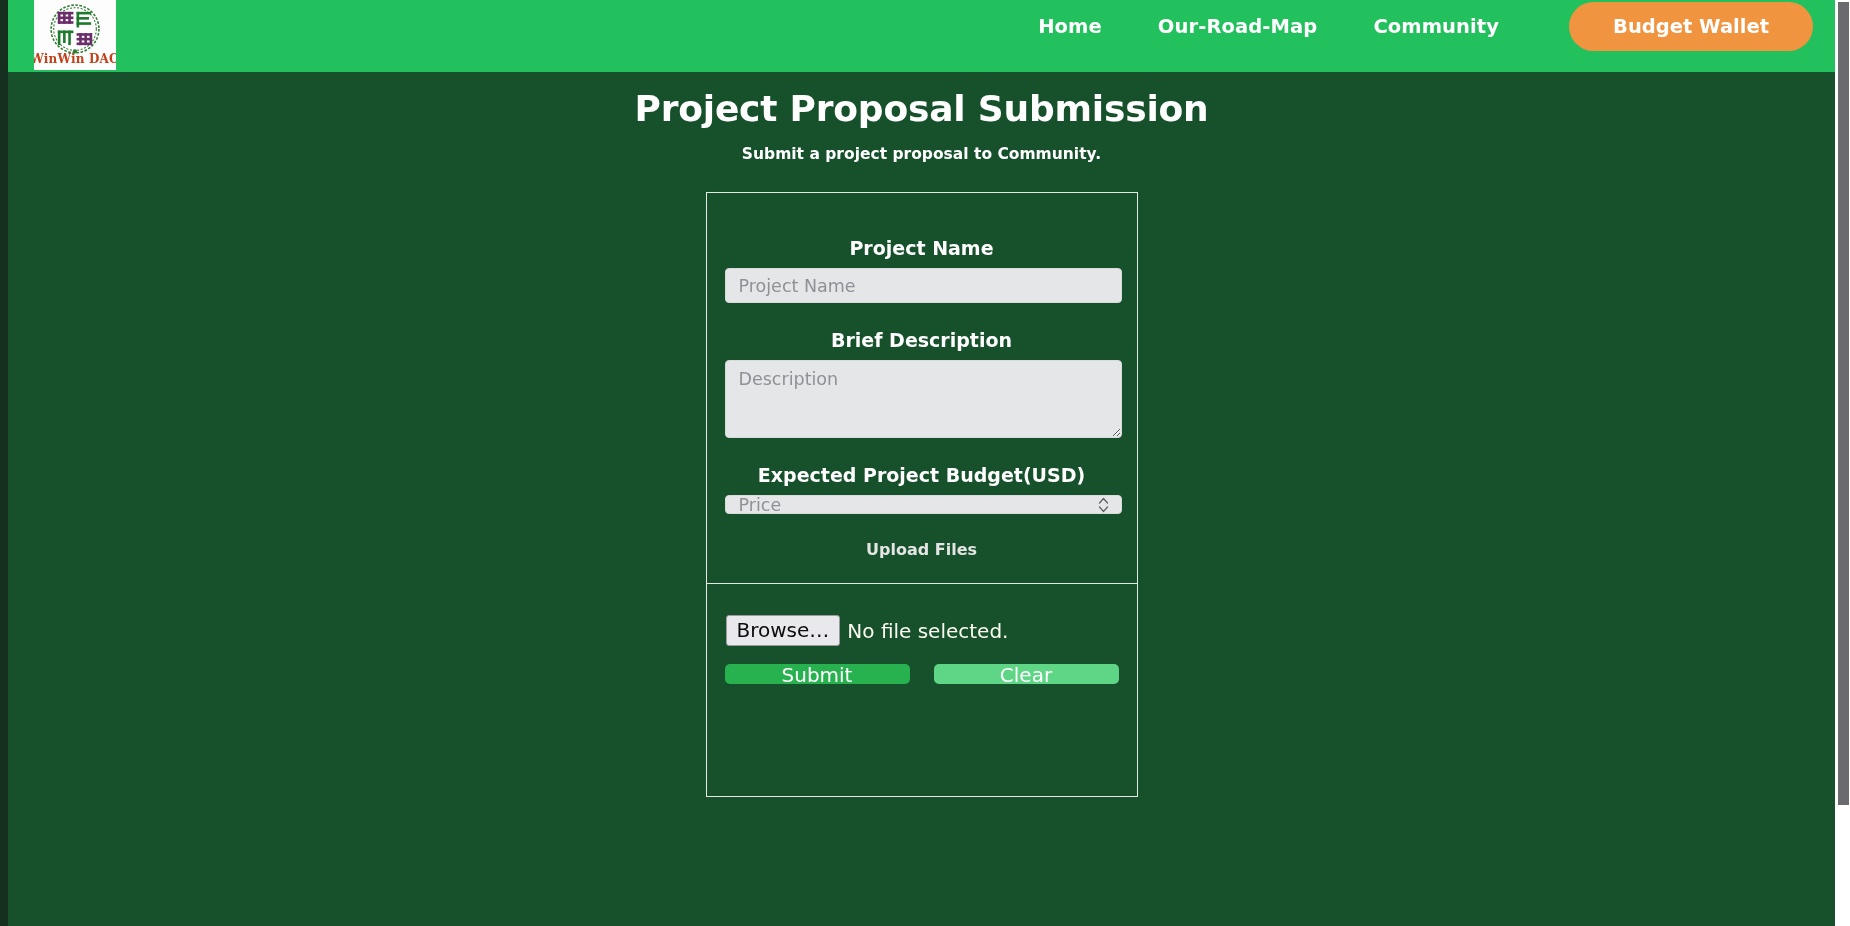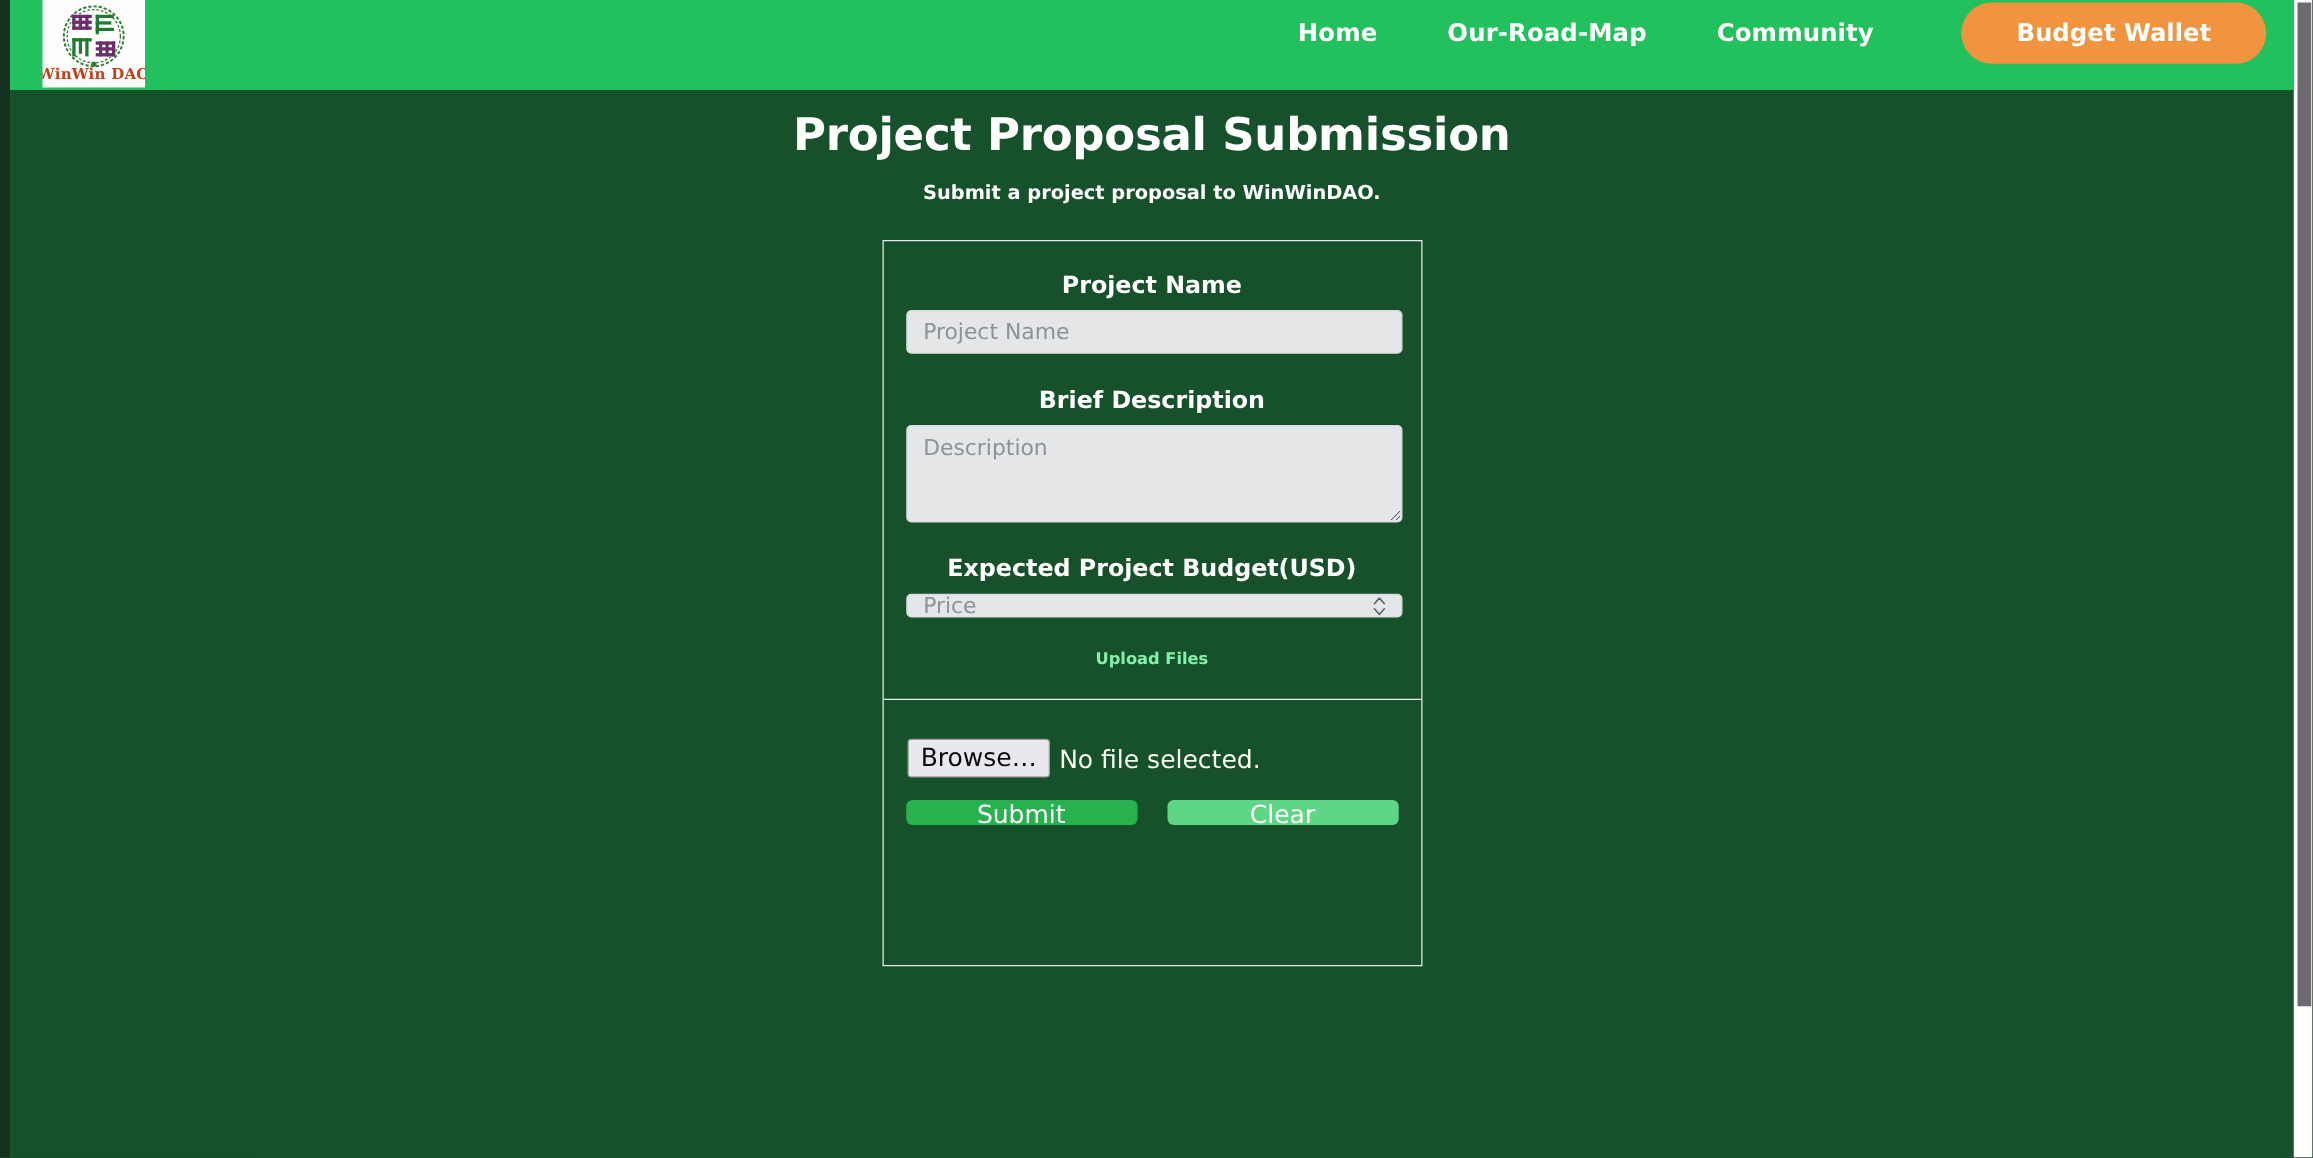--- a/index.html
+++ b/index.html
@@ -122,21 +122,21 @@
   .card {
     width: 432px;
     margin: 29px auto 0 auto;
     border: 1px solid #e6eae7;
     background: transparent;
     padding: 0;
   }
   .card-body {
     padding: 24px 18px 2px 18px;
   }
-  .field { margin-bottom: 26px; }
+  .field { margin-bottom: 26px; margin-top: 20px; }
   .field:last-child { margin-bottom: 0; }
 
   .field-label {
     display: block;
     text-align: center;
     color: #ffffff;
     font-size: 19px;
     font-weight: bold;
     margin-bottom: 9px;
   }
@@ -173,22 +173,22 @@
     position: absolute;
     right: 13px; top: 50%;
     transform: translateY(-50%);
     width: 11px; height: 19px;
     pointer-events: auto;
     cursor: pointer;
   }
 
   .upload-title {
     text-align: center;
-    color: #86efac;
-    font-size: 13px;
+    color: #e5e5e5;
+    font-size: 16px;
     font-weight: bold;
     margin: 0 0 22px 0;
   }
 
   .card-divider {
     border: none;
     border-top: 1px solid #e6eae7;
     margin: 0;
   }
 
@@ -306,21 +306,21 @@
     <div class="nav-links">
       <a class="nav-link">Home</a>
       <a class="nav-link">Our-Road-Map</a>
       <a class="nav-link">Community</a>
       <button class="connect-wallet">Budget Wallet</button>
     </div>
   </div>
 
   <div class="page-head">
     <h1 class="page-title">Project Proposal Submission</h1>
-    <p class="page-subtitle">Submit a project proposal to WinWinDAO.</p>
+    <p class="page-subtitle">Submit a project proposal to Community.</p>
   </div>
 
   <div class="card">
 
     <div class="card-body">
 
       <div class="field">
         <label class="field-label">Project Name</label>
         <input class="text-input" type="text" placeholder="Project Name" style="">
       </div>

